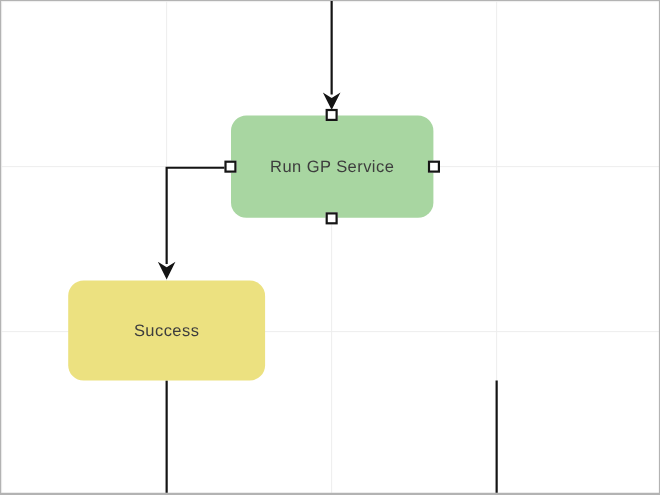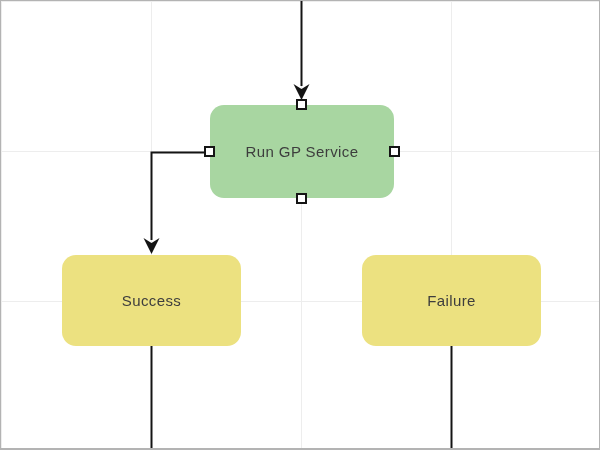--- a/index.html
+++ b/index.html
@@ -92,17 +92,14 @@
   </div>
 
   <div class="node node-green">
     <span class="node-label">Run GP Service</span>
     <span class="handle handle-top"></span>
     <span class="handle handle-right"></span>
     <span class="handle handle-bottom"></span>
     <span class="handle handle-left"></span>
   </div>
 
-  <div class="node node-yellow node-failure">
-    <span class="node-label">Failure</span>
-  </div>
 
 </div>
 
 </body></html>

